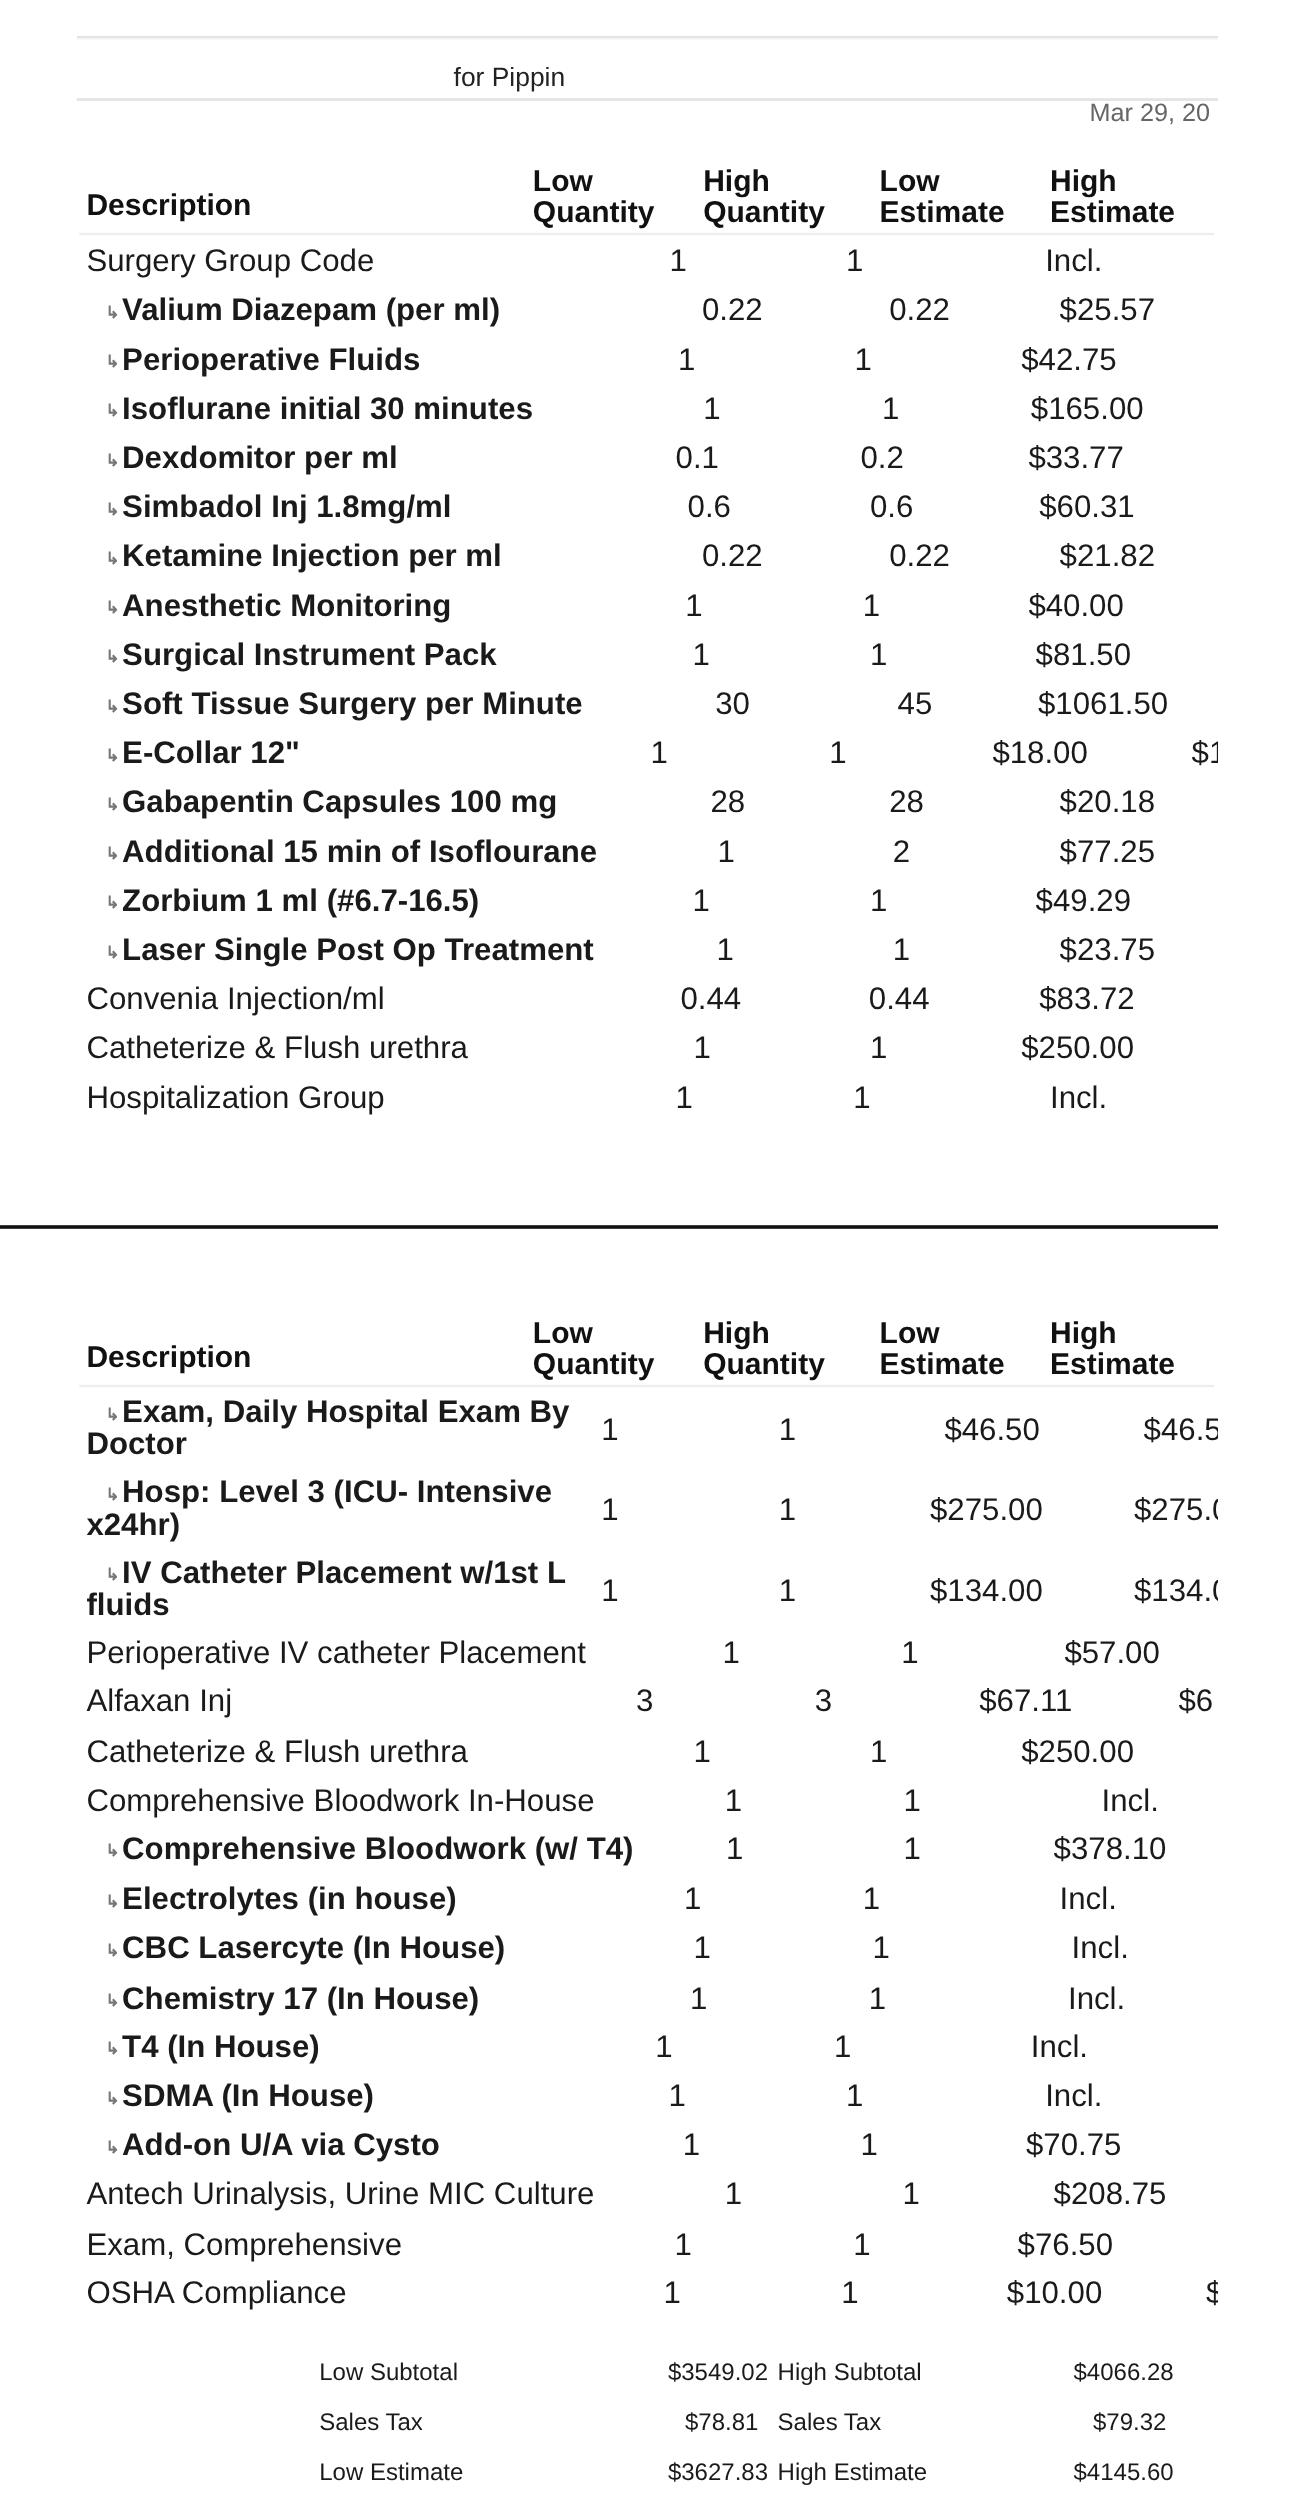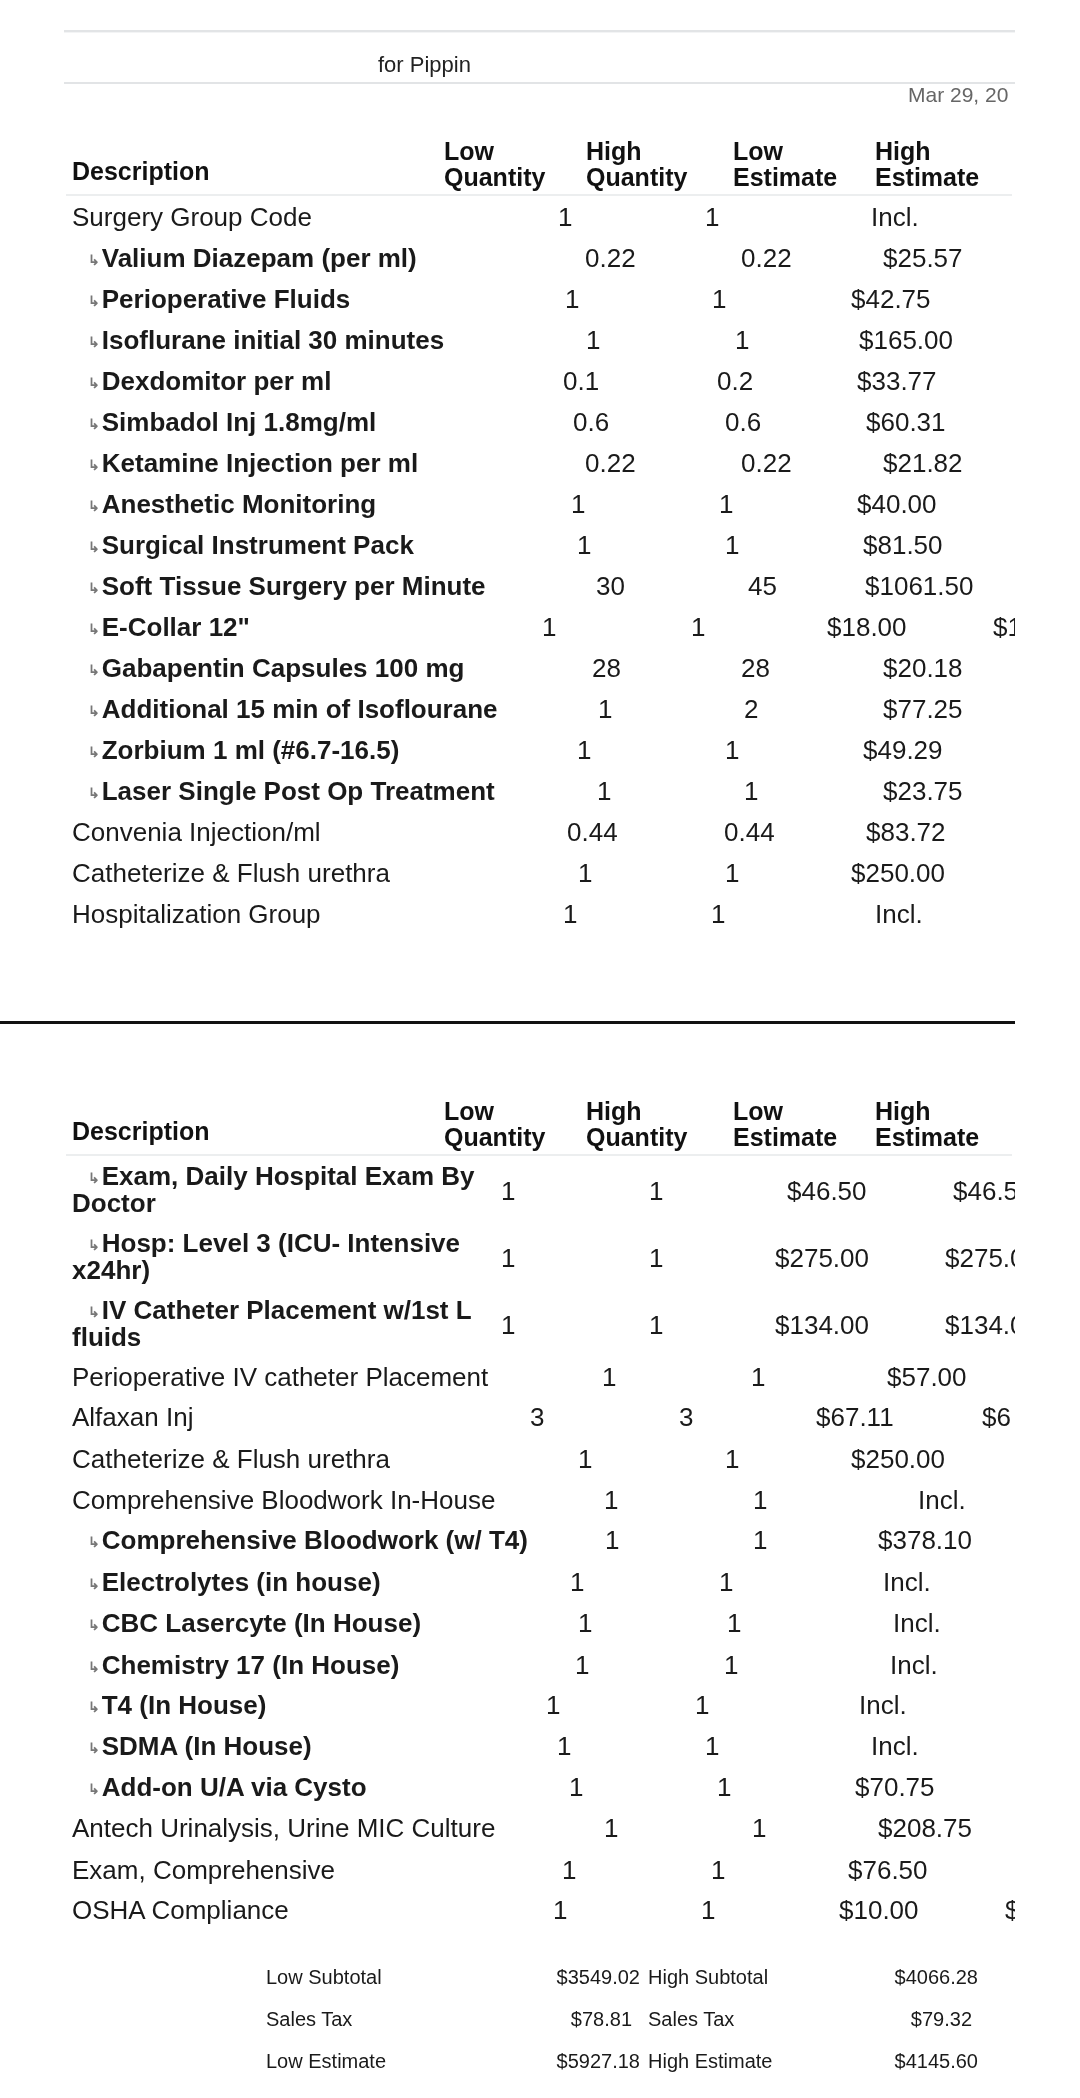--- a/index.html
+++ b/index.html
@@ -284,17 +284,17 @@
     <div class="tot r" style="left:500px;top:1966px;width:140px">$3549.02</div>
     <div class="tot" style="left:648px;top:1966px">High Subtotal</div>
     <div class="tot r" style="left:836px;top:1966px;width:142px">$4066.28</div>
 
     <div class="tot" style="left:266px;top:2008px">Sales Tax</div>
     <div class="tot r" style="left:500px;top:2008px;width:132px">$78.81</div>
     <div class="tot" style="left:648px;top:2008px">Sales Tax</div>
     <div class="tot r" style="left:836px;top:2008px;width:136px">$79.32</div>
 
     <div class="tot" style="left:266px;top:2050px">Low Estimate</div>
-    <div class="tot r" style="left:500px;top:2050px;width:140px">$5927.18</div>
+    <div class="tot r" style="left:500px;top:2050px;width:140px">$3627.83</div>
     <div class="tot" style="left:648px;top:2050px">High Estimate</div>
     <div class="tot r" style="left:836px;top:2050px;width:142px">$4145.60</div>
   </div>
 </div>
 
 </body></html>

